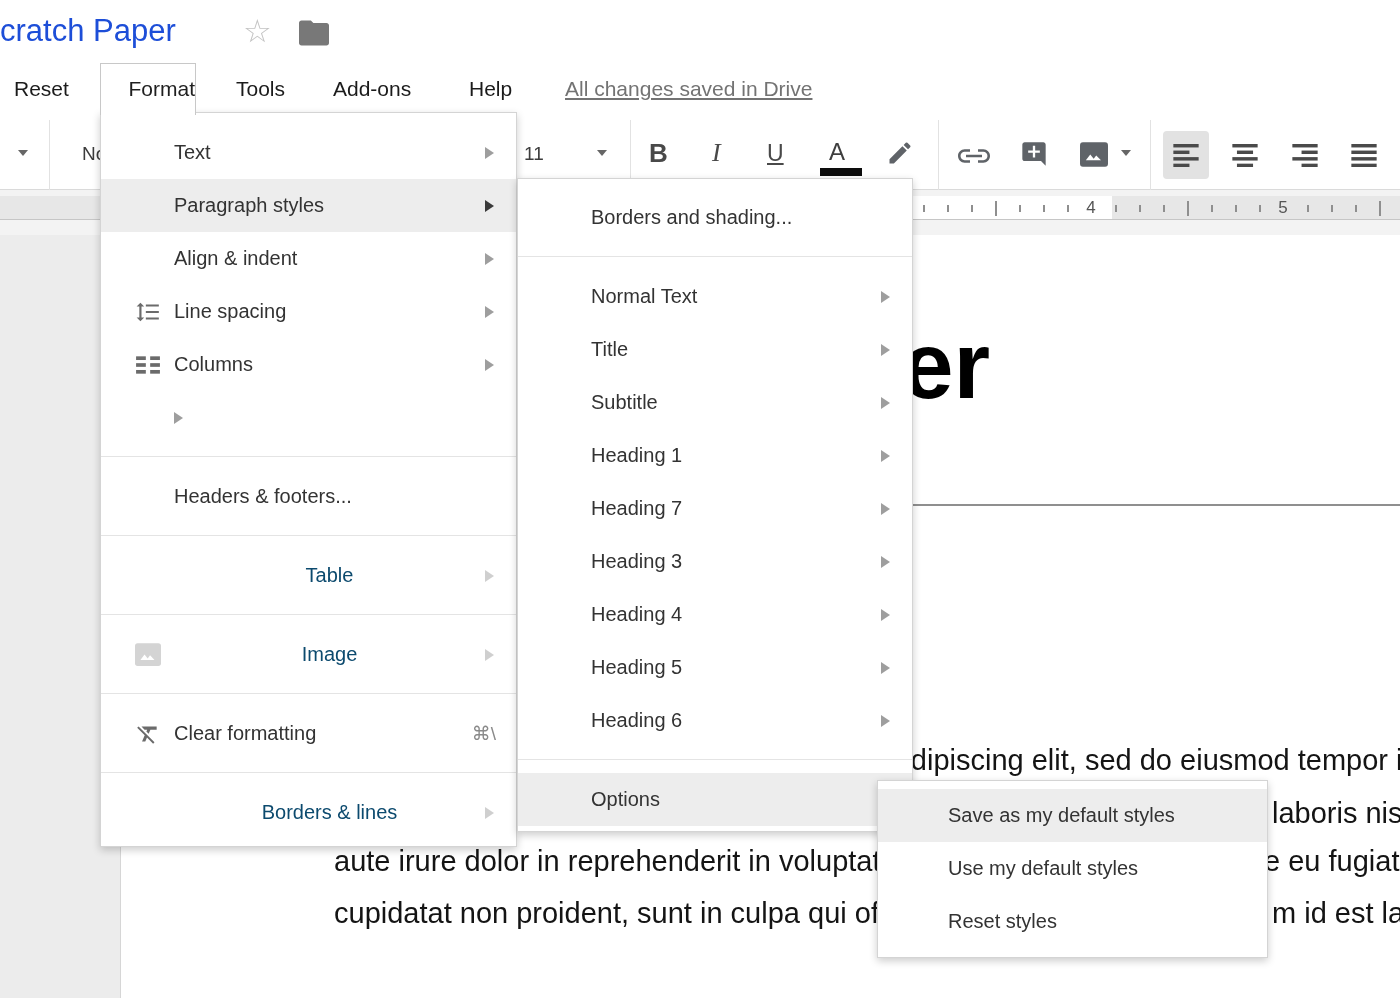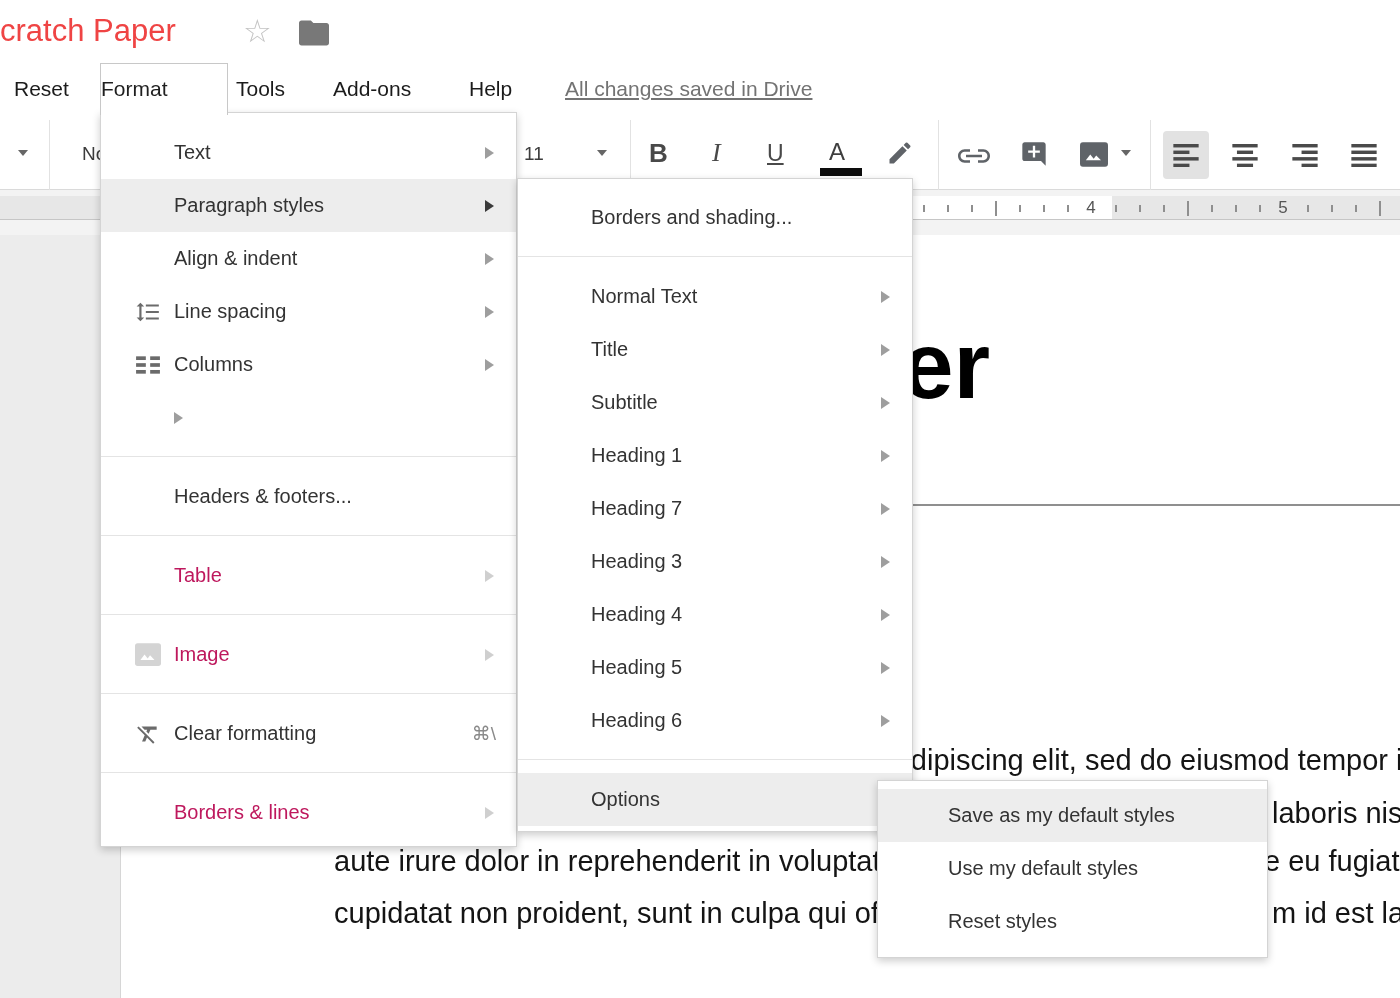--- a/index.html
+++ b/index.html
@@ -1,27 +1,27 @@
 <!DOCTYPE html>
 <html><head>
 <meta charset="utf-8">
 <style>
   html,body{margin:0;padding:0;background:#fff;}
   .stage{position:relative;width:1400px;height:998px;overflow:hidden;background:#fff;
          font-family:"Liberation Sans","DejaVu Sans",sans-serif;color:#1f1f1f;}
   .abs{position:absolute;}
 
   
-  .doc-title{left:0px;top:13px;font-size:31px;color:#ef4444;white-space:nowrap;}
+  .doc-title{left:0px;top:13px;font-size:31px;color:#1d4ed8;white-space:nowrap;}
   .star-icon{left:243px;top:15px;font-size:32px;color:#c3c3c3;line-height:32px;}
   .folder-icon{left:299px;top:20px;}
   .menu-item{top:64px;height:49px;line-height:49px;font-size:21px;color:#1b1b1b;white-space:nowrap;}
   .mi-insert{left:14px;} .mi-tools{left:236px;} .mi-addons{left:333px;} .mi-help{left:469px;}
-  .format-box{left:100px;top:63px;width:128px;height:52px;background:#fff;z-index:30;
-              border:1px solid #c8c8c8;border-bottom:none;text-align:left;
+  .format-box{left:100px;top:63px;width:96px;height:52px;background:#fff;z-index:30;
+              border:1px solid #c8c8c8;border-bottom:none;text-align:right;
               font-size:21px;line-height:50px;box-sizing:border-box;}
   .save-status{left:565px;top:64px;height:49px;line-height:49px;font-size:21px;
                color:#737373;text-decoration:underline;white-space:nowrap;}
 
   
   .toolbar-bg{left:0;top:115px;width:1400px;height:75px;background:#fff;border-bottom:1px solid #dadada;box-sizing:border-box;}
   .tb-sep{top:120px;width:1px;height:70px;background:#e2e2e2;}
   .caret{width:0;height:0;border-left:5px solid transparent;border-right:5px solid transparent;
          border-top:6px solid #666;}
   .tb-caret1{left:18px;top:150px;} .tb-caret2{left:597px;top:150px;} .tb-caret3{left:1121px;top:150px;}
@@ -55,21 +55,21 @@
   .f2{left:334px;top:844px;}  .f3{left:1264px;top:844px;}
   .f4{left:334px;top:896px;}  .f5{left:1272px;top:896px;}
 
   
   .menu-panel{background:#fff;border:1px solid #d4d4d4;box-shadow:0 3px 8px rgba(0,0,0,.2);box-sizing:border-box;}
   .fmt-panel{left:100px;top:112px;width:417px;height:735px;padding-top:13px;z-index:20;}
   .ps-panel{left:517px;top:178px;width:396px;height:654px;padding-top:12px;z-index:21;}
   .opt-panel{left:877px;top:780px;width:391px;height:178px;padding-top:8px;z-index:22;}
   .m-row{height:53px;display:flex;align-items:center;font-size:20px;color:#333;}
   .m-row.hl{background:#ededed;}
-  .m-row.disabled{color:#be185d;}
+  .m-row.disabled{color:#0c4a6e;text-align:center;}
   .f-icon{width:53px;margin-left:20px;display:flex;justify-content:center;align-items:center;flex:none;}
   .m-label{flex:1;white-space:nowrap;}
   .ps-panel .m-label{margin-left:73px;}
   .opt-panel .m-label{margin-left:70px;}
   .m-arrow{width:0;height:0;border-left:9px solid #9e9e9e;border-top:6px solid transparent;
            border-bottom:6px solid transparent;margin-right:22px;flex:none;}
   .m-row.hl .m-arrow{border-left-color:#3a3a3a;}
   .m-row.disabled .m-arrow{border-left-color:#cfcfcf;}
   .m-shortcut{color:#8a8a8a;font-size:19px;margin-right:20px;flex:none;}
   .m-div{height:26px;position:relative;}

